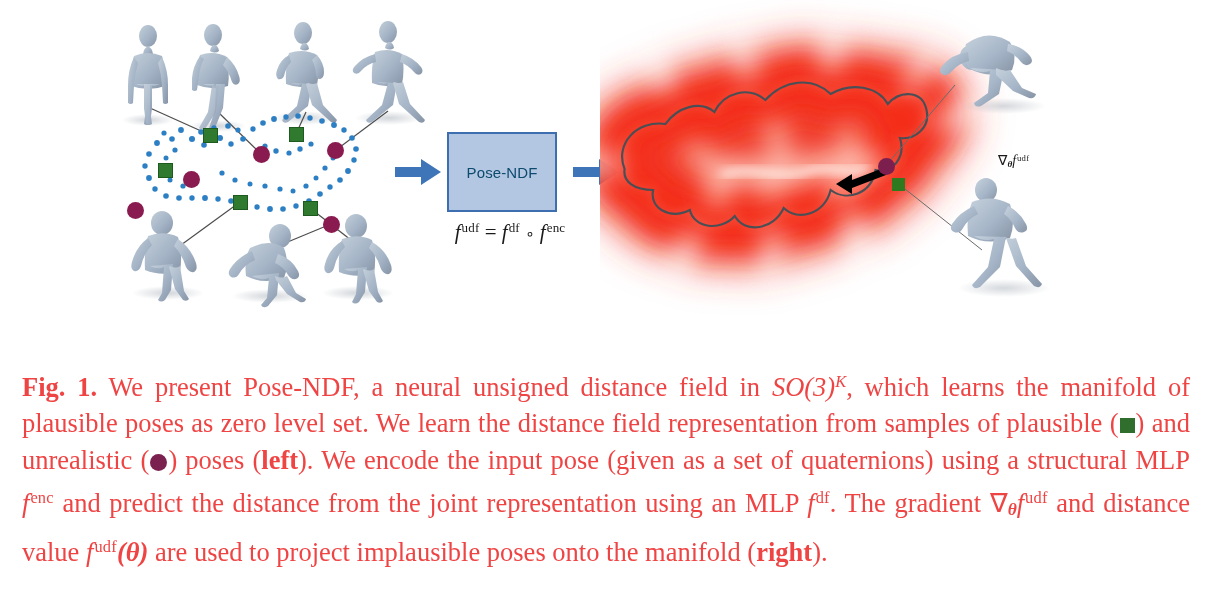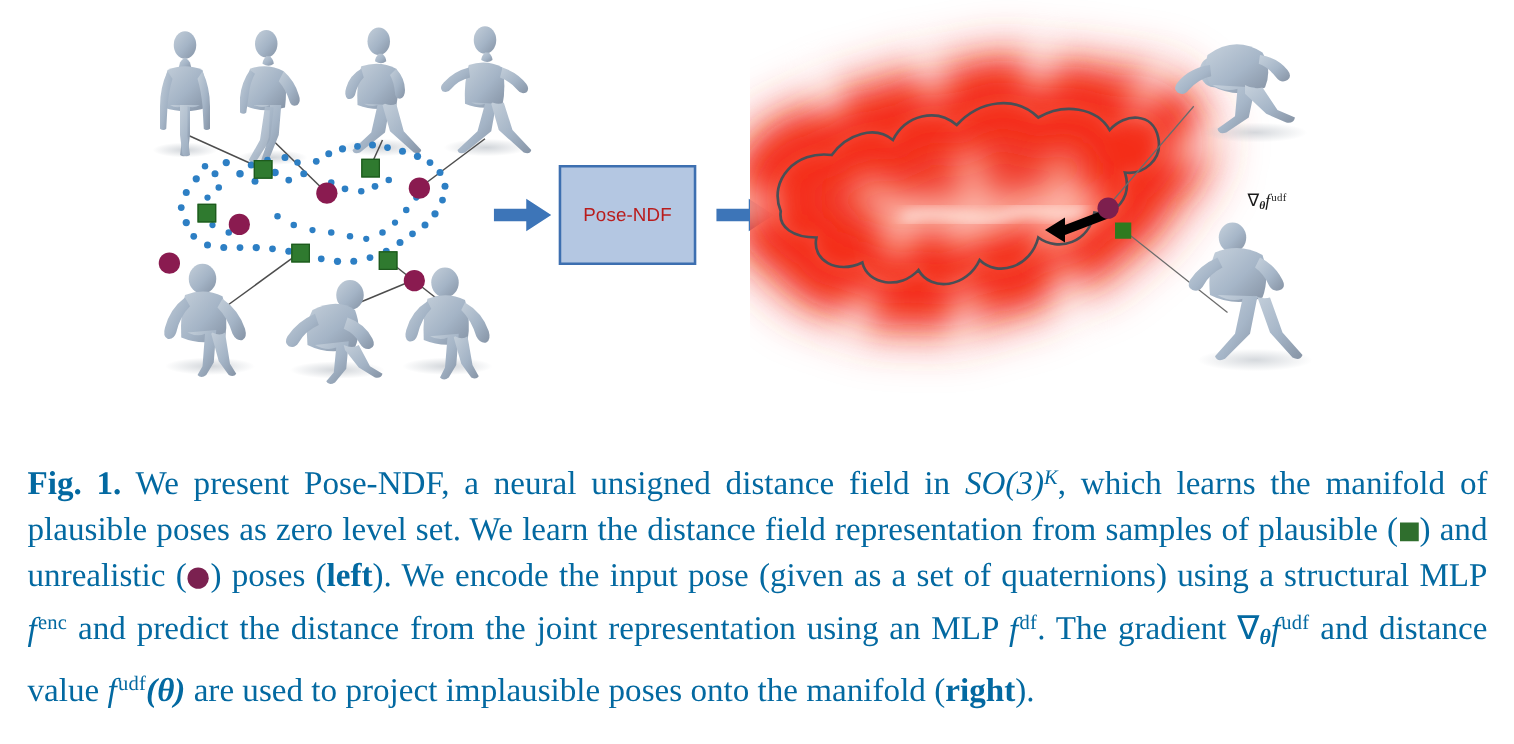--- a/index.html
+++ b/index.html
@@ -53,21 +53,21 @@
     background: #b4c7e2;
     border: 2px solid #3d6fb0;
     box-sizing: border-box;
     display: flex;
     align-items: center;
     justify-content: center;
   }
   #ndf-box .lbl {
     font-family: "Liberation Sans", sans-serif;
     font-size: 15px;
-    color: #b91c1c;
+    color: #0c4a6e;
     letter-spacing: .1px;
   }
 
   .blue-arrow { position: absolute; }
 
   #eq-compose {
     position: absolute;
     left: 0px; top: 100px;
     width: 230px;
     text-align: center;
@@ -109,21 +109,21 @@
   
   #caption {
     position: absolute;
     left: 22px;
     top: 336px;
     width: 1168px;
     font-size: 26.5px;
     line-height: 37px;
     text-align: justify;
     text-justify: inter-word;
-    color: #0369a1;
+    color: #ef4444;
   }
   #caption b { font-weight: bold; }
   .figlabel { font-weight: bold; }
 
   .inline-square {
     display: inline-block;
     width: 15px; height: 15px;
     background: #2f6e2d;
     vertical-align: -1px;
     margin: 0 1px;
@@ -333,20 +333,27 @@
     </svg>
 
     <div id="ndf-box">
       <span class="lbl">Pose-NDF</span>
     </div>
 
     <svg class="blue-arrow" width="48" height="30" style="left:178px;top:37px">
       <path d="M0 10 L26 10 L26 2 L46 15 L26 28 L26 20 L0 20 Z" fill="#3d75b8"></path>
     </svg>
 
+    <div id="eq-compose">
+      <span class="mf">f</span><sup class="rm">udf</sup>
+      <span>=</span>
+      <span class="mf">f</span><sup class="rm">df</sup>
+      <span style="font-size:.72em">∘</span>
+      <span class="mf">f</span><sup class="rm">enc</sup>
+    </div>
   </div>
 
   <div class="panel" id="right-panel">
 
     <svg id="field-canvas" width="611" height="320">
       <defs>
 
         <filter id="fieldBlur" x="-40%" y="-60%" width="180%" height="220%">
           <feGaussianBlur stdDeviation="20"></feGaussianBlur>
         </filter>

